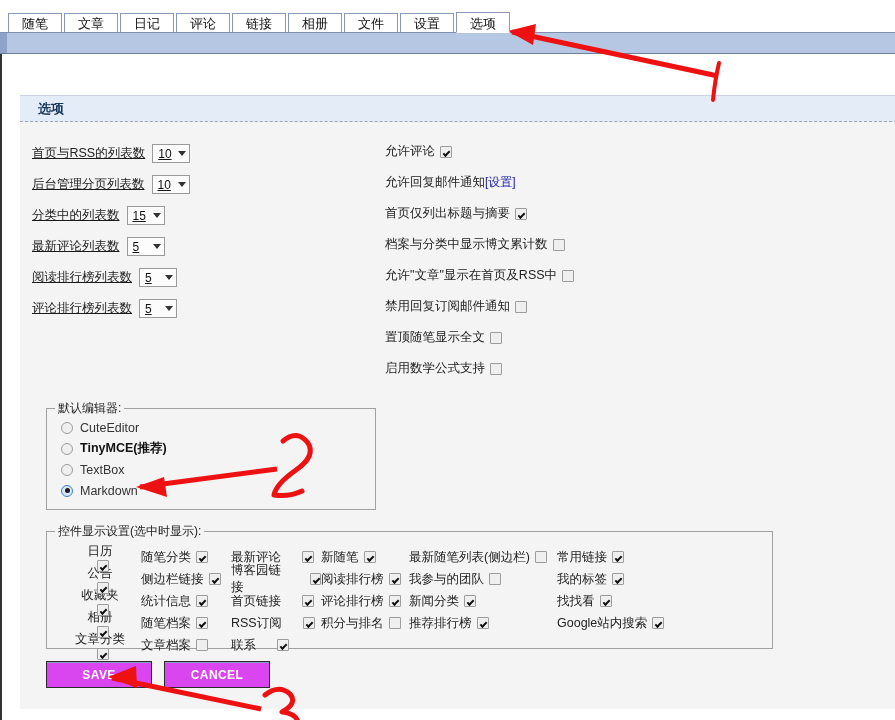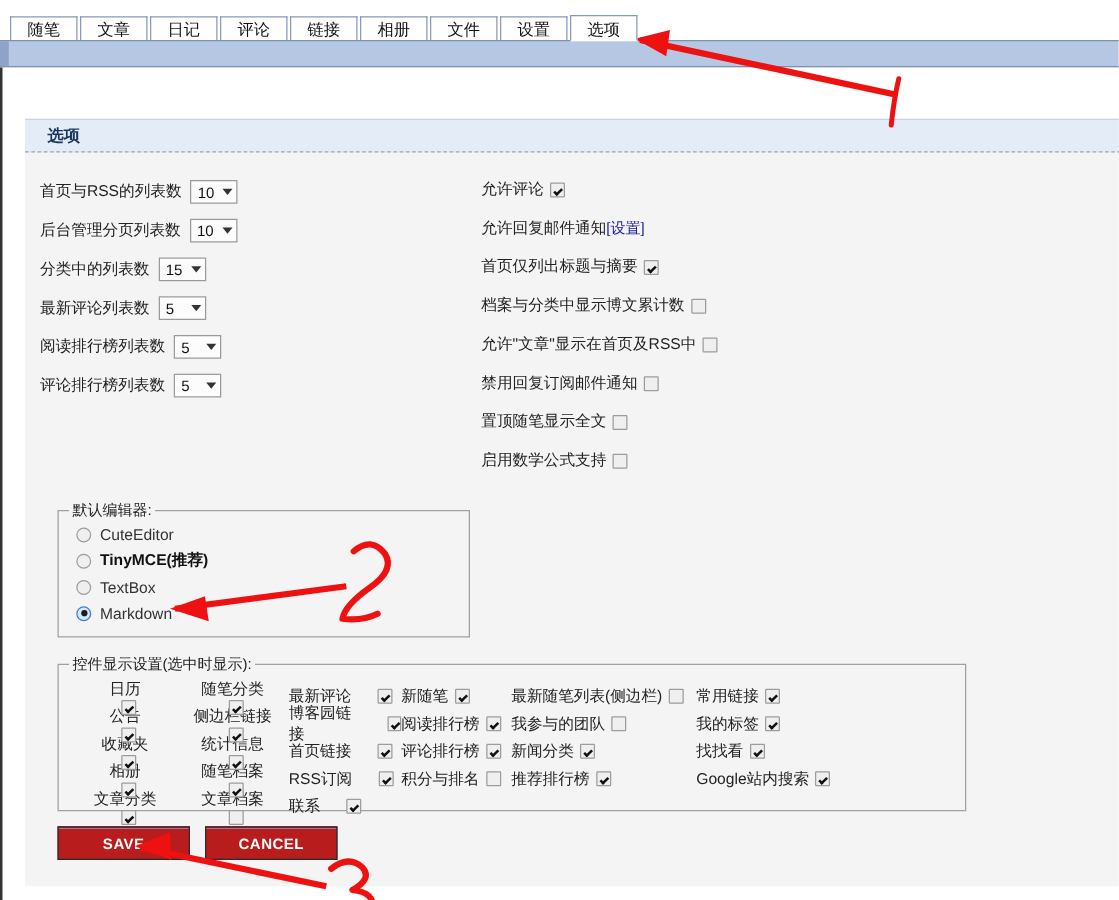--- a/index.html
+++ b/index.html
@@ -73,21 +73,21 @@
     border-bottom:1px dashed #9aa6b8;
     box-sizing:border-box;
     padding:4px 0 0 18px;
   }
   #panel-title{font-size:13px;font-weight:bold;color:#17375e;}
 
   
   .form-area{position:relative;height:292px;}
 
   .left-col{position:absolute;left:12px;top:16px;}
-  .row{height:31px;display:flex;align-items:center;}
+  .row{height:31px;display:flex;align-items:center;text-decoration:underline;}
   .row .lbl{font-size:12.5px;color:#222;margin-right:7px;}
 
   
   .sel{
     display:inline-flex;align-items:center;justify-content:space-between;
     height:19px;min-width:38px;
     border:1px solid #9a9a9a;background:#fcfcfc;
     box-sizing:border-box;padding:0 3px 0 5px;
     font-size:12px;color:#111;
   }
@@ -140,31 +140,31 @@
     border-radius:50%;background:#1b1b1b;
   }
 
   #fs-widgets{
     position:absolute;left:26px;top:427px;width:727px;height:126px;
   }
   #wgrid{padding:6px 0 0 12px;}
   .wrow{display:flex;align-items:center;height:22px;}
   .wcell{font-size:12.5px;color:#222;display:flex;align-items:center;box-sizing:border-box;}
   .w0{width:82px;flex-direction:column;}
-  .w1{width:90px;flex-direction:column;}
+  .w1{width:90px;}
   .w2{width:90px;gap:16px;}
   .w3{width:88px;}
   .w4{width:148px;}
   .w5{width:130px;}
 
   
   #btnrow{position:absolute;left:26px;top:565px;display:flex;}
   .btn{
     height:25px;min-width:84px;padding:0 10px;
-    background:#b91c1c;color:#ffffff;
+    background:#d946ef;color:#ffffff;
     border:1px solid #2b2b2b;
     font-size:12px;font-weight:bold;letter-spacing:.4px;
     display:flex;align-items:center;justify-content:center;
     margin-right:12px;cursor:pointer;
     box-shadow:inset 0 1px 0 #8b9ec4;
   }
 
   
   #annotations{position:absolute;left:0;top:0;width:895px;height:720px;pointer-events:none;}
 </style>

